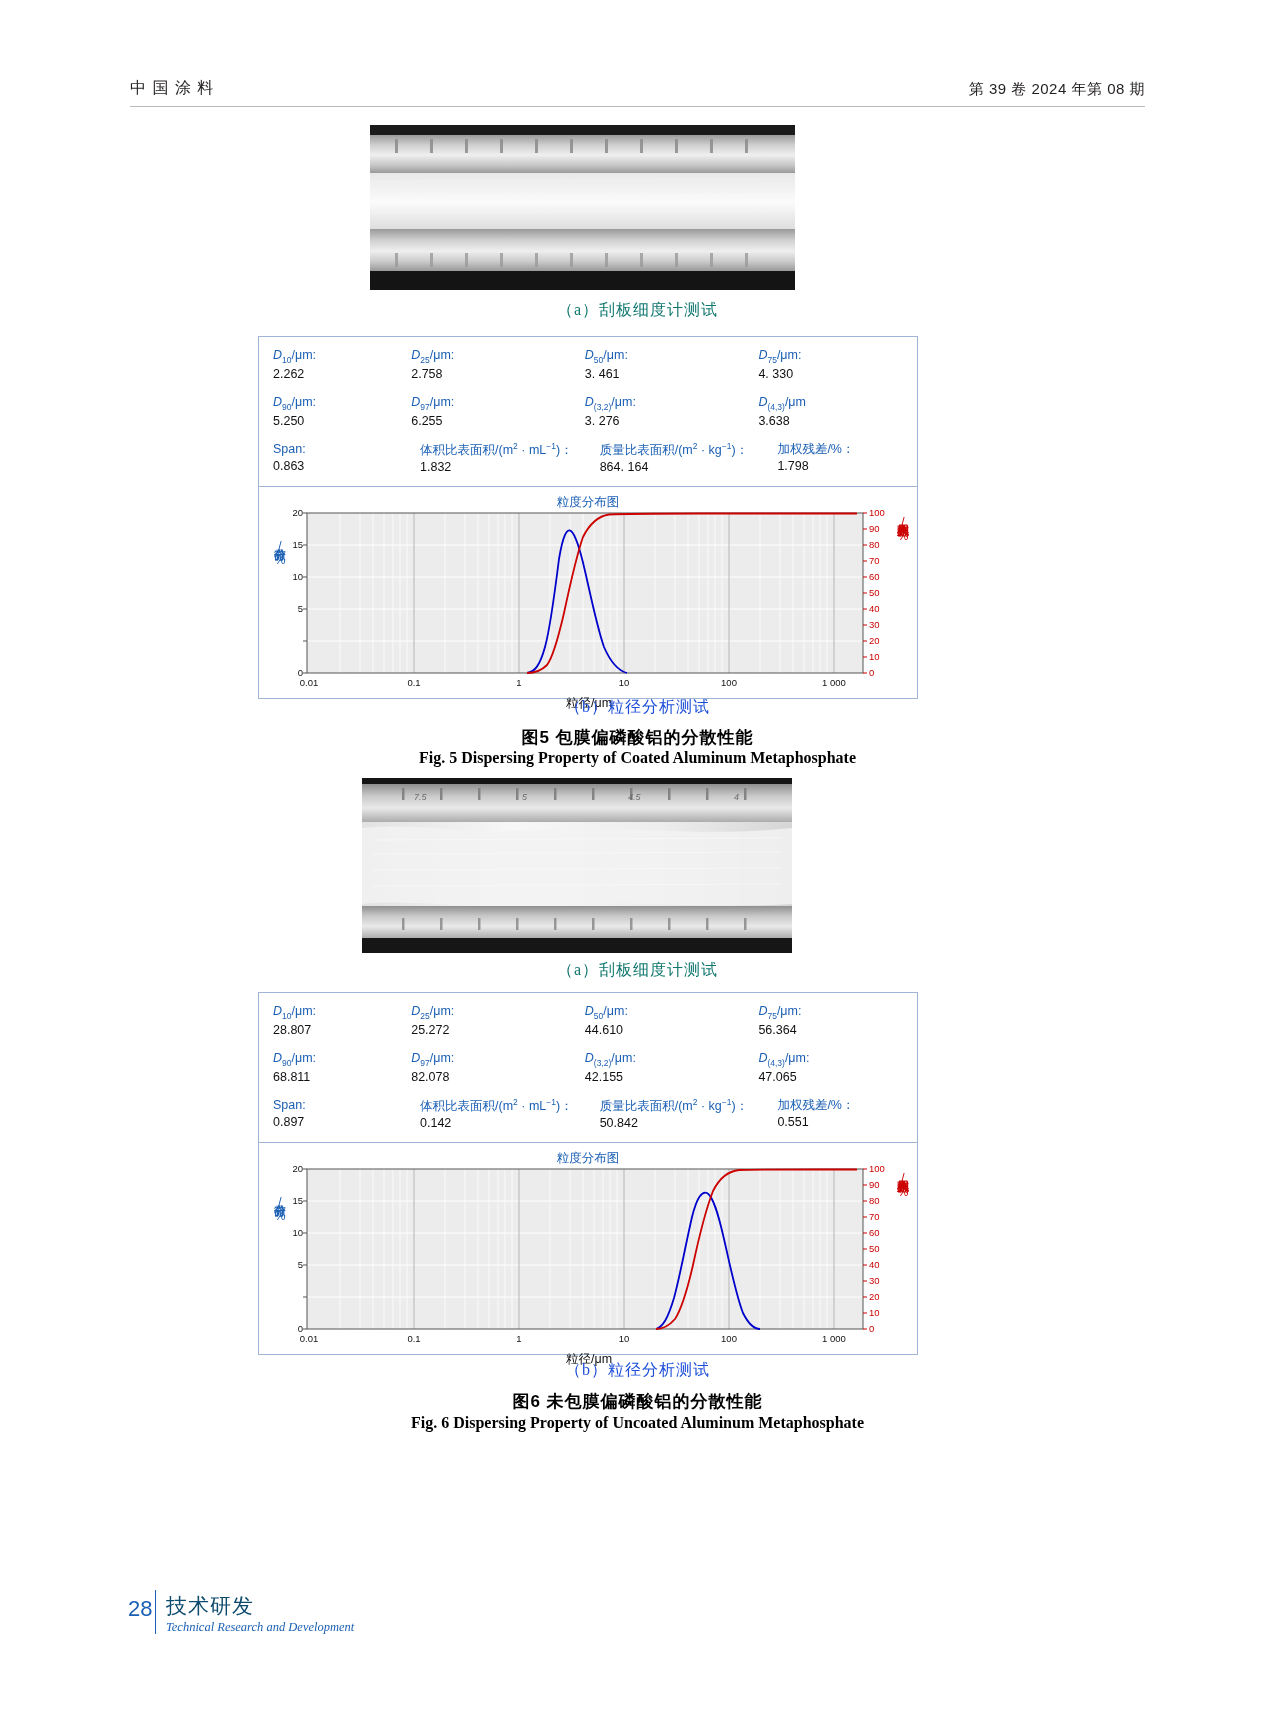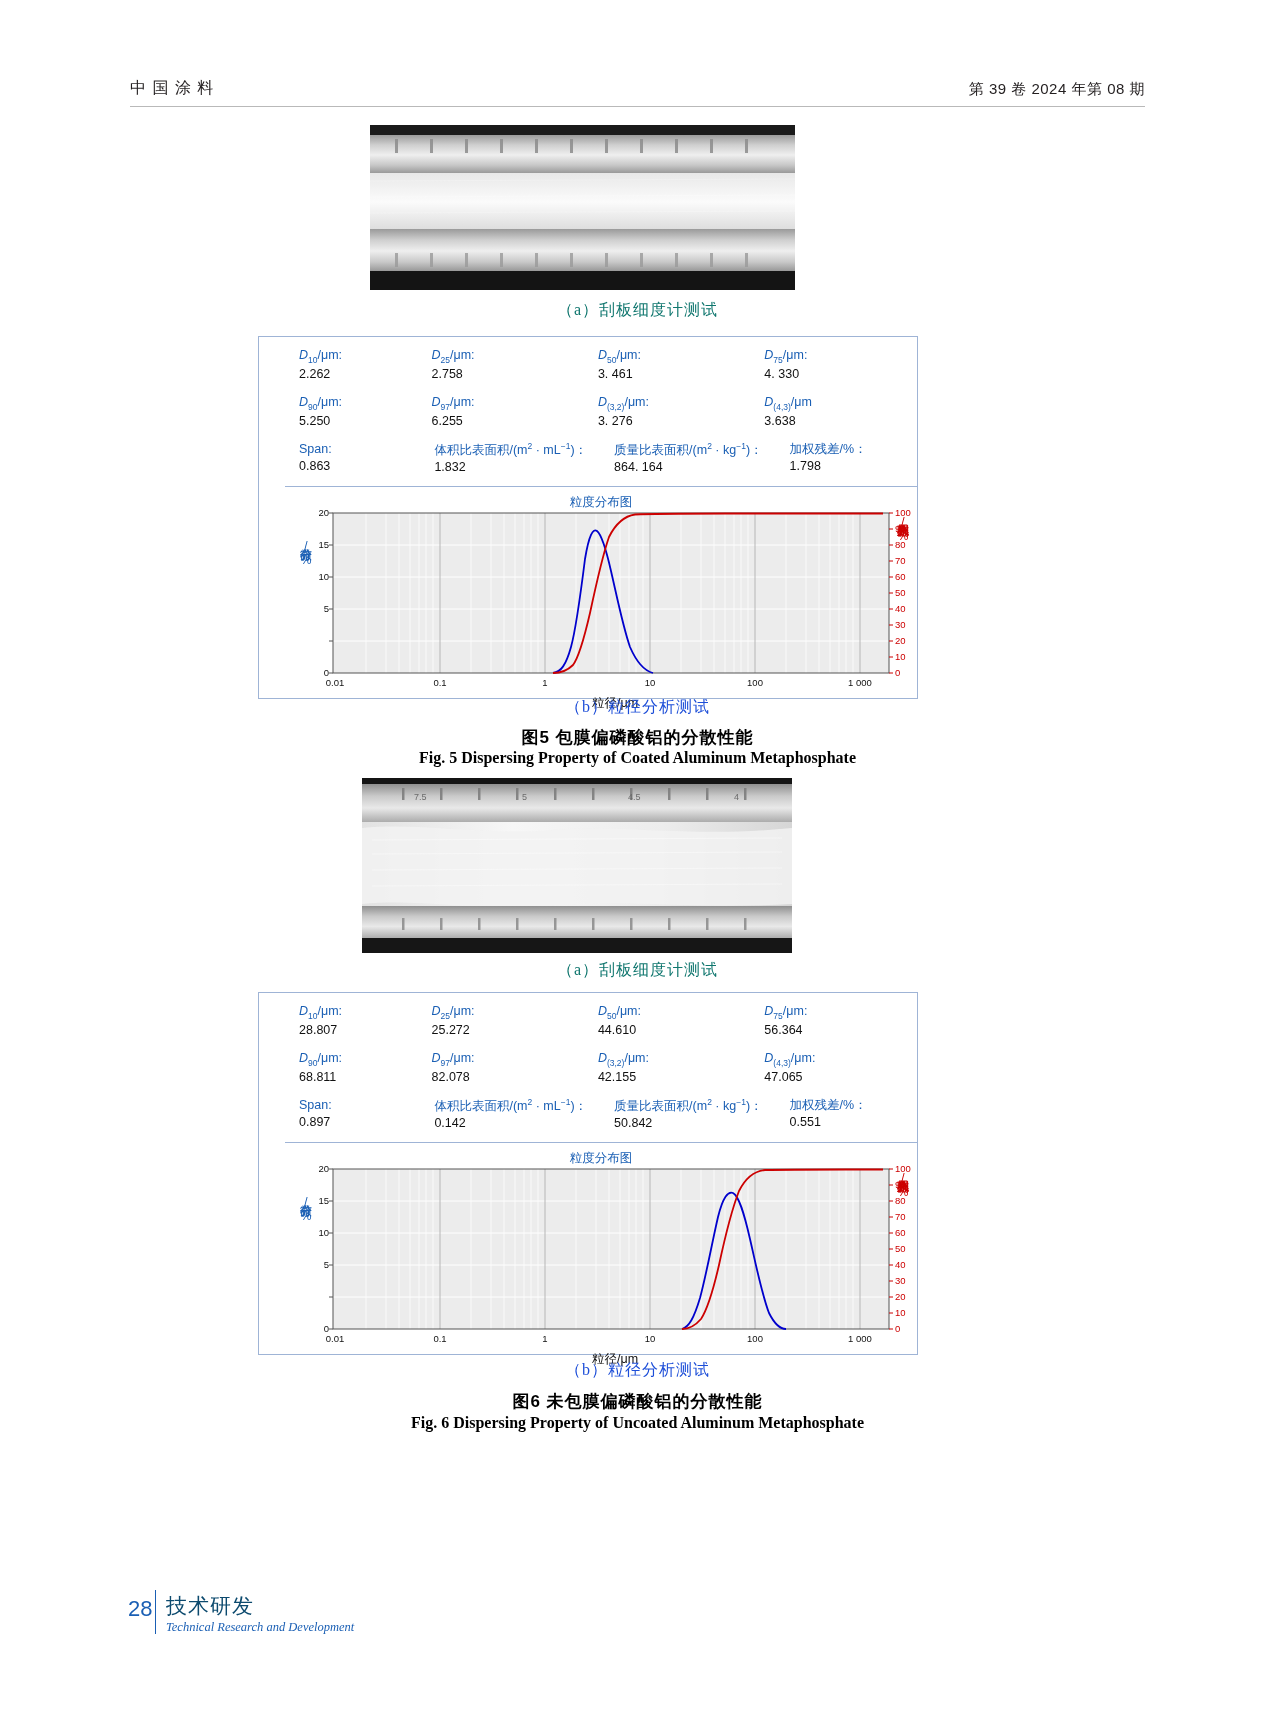--- a/index.html
+++ b/index.html
@@ -46,20 +46,21 @@
     width: 1015px;
     height: 1px;
     background: #b9b9b9;
   }
   
   .photo {
     position: absolute;
     border: 0;
     background: #eab308;
     overflow: hidden;
+    font-style: italic;
   }
   .photo-inner {
     position: absolute;
     inset: 0;
   }
   .cap-a {
     position: absolute;
     width: 100%;
     text-align: center;
     font-family: "Liberation Serif", serif;
@@ -93,21 +94,20 @@
     font-weight: bold;
     font-size: 16px;
     color: #000;
   }
   
   .panel {
     position: absolute;
     border: 1px solid #9fb4d6;
     background: #fff;
     box-sizing: border-box;
-    padding-left: 26px;
   }
   .stats {
     position: relative;
     padding: 10px 14px 8px 14px;
     box-sizing: border-box;
     border-bottom: 1px solid #9fb4d6;
   }
   .stat-row {
     display: flex;
     margin-bottom: 11px;

